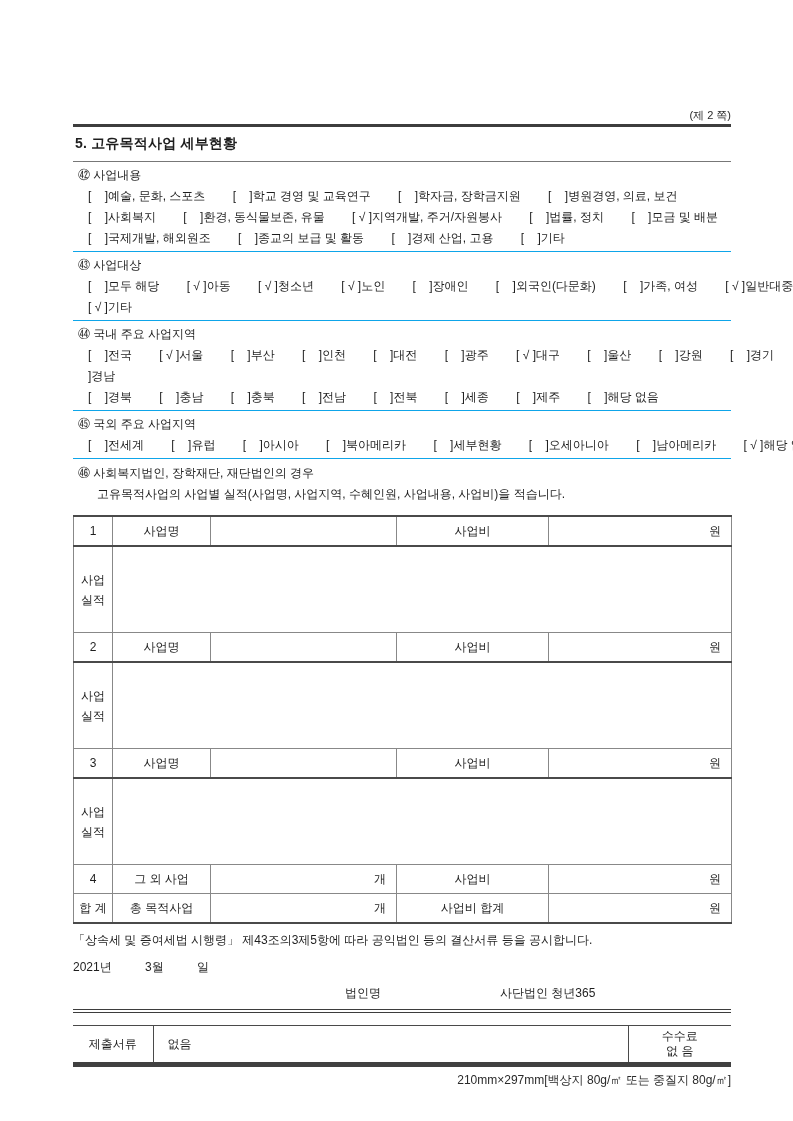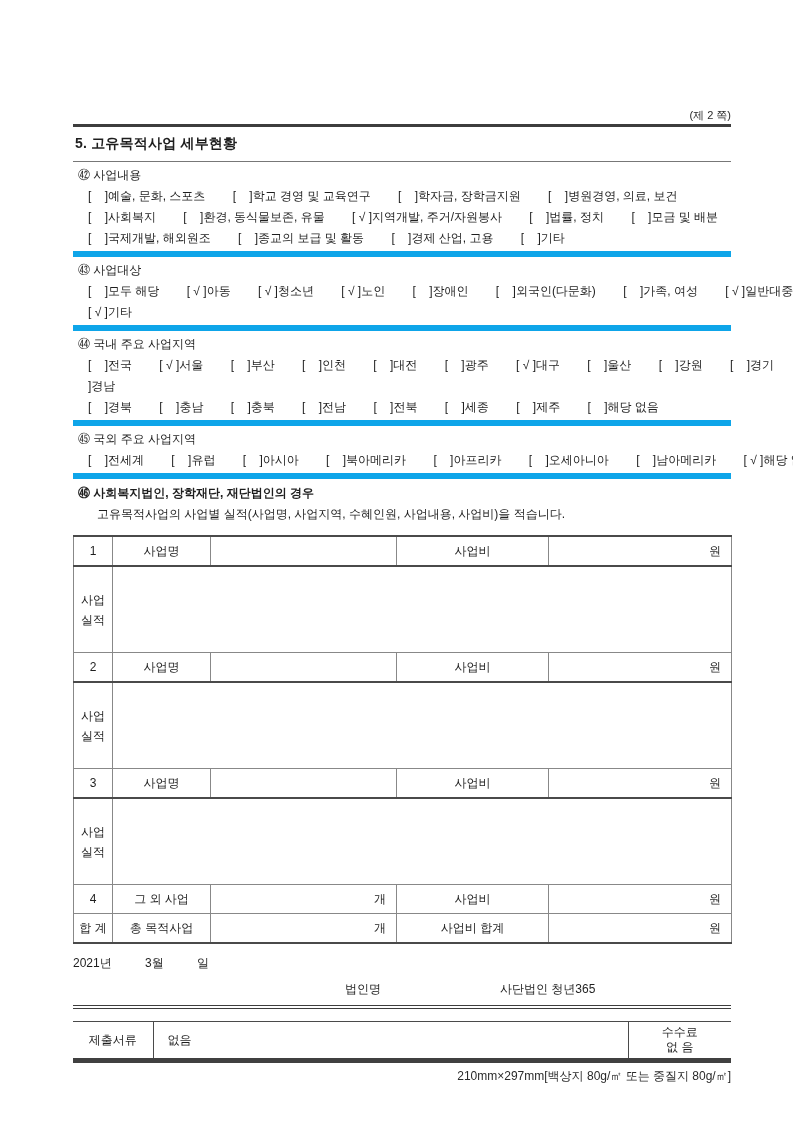--- a/index.html
+++ b/index.html
@@ -6,27 +6,27 @@
   body{
     width:793px;height:1121px;background:#ffffff;
     font-family:"Liberation Sans","DejaVu Sans",sans-serif;
     font-size:12px;color:#1e1e1e;
   }
   .content{margin-left:73px;width:658px;padding-top:108px;}
   .page-note{text-align:right;font-size:11px;line-height:14px;color:#2a2a2a;}
   .rule-thick{border-top:3px solid #3d3d3d;margin-top:2px;}
   .heading{font-size:14px;font-weight:bold;padding:8px 0 8px 2px;letter-spacing:0.2px;}
   .rule-thin{border-top:1px solid #777;}
-  .sec{border-bottom:6px solid #0ea5e9;padding:3px 0 2px 0;}
+  .sec{border-bottom:1px solid #0ea5e9;padding:3px 0 2px 0;}
   .sec-title{line-height:21px;padding-left:5px;}
   .cbline{line-height:21px;white-space:nowrap;}
   .cb{margin-right:9px;display:inline;margin-left:15px;}
   .bx{white-space:pre;}
   .sec46{padding:4px 0 2px 0;}
-  .sec46 .l1{line-height:21px;padding-left:5px;font-weight:bold;}
+  .sec46 .l1{line-height:21px;padding-left:5px;}
   .sec46 .l2{line-height:21px;padding-left:24px;}
   table.ptable{
     border-collapse:collapse;table-layout:fixed;width:658px;margin-top:8px;
     border:1px solid #666;border-top:2px solid #4a4a4a;border-bottom:2px solid #4a4a4a;
   }
   table.ptable td{border:1px solid #888;text-align:center;vertical-align:middle;padding:0;}
   table.ptable tr.hdr td{height:28px;}
   table.ptable tr.h3 td{border-bottom:2px solid #4a4a4a;}
   table.ptable tr.perf td{height:85px;}
   table.ptable td.unit{text-align:right;padding-right:10px;}
@@ -128,21 +128,21 @@
     </div>
   </div>
 
   <div class="sec">
     <div class="sec-title">㊺ 국외 주요 사업지역</div>
     <div class="cbline">
       <span class="cb"><span class="bx">[    ]</span><span>전세계</span></span>
       <span class="cb"><span class="bx">[    ]</span><span>유럽</span></span>
       <span class="cb"><span class="bx">[    ]</span><span>아시아</span></span>
       <span class="cb"><span class="bx">[    ]</span><span>북아메리카</span></span>
-      <span class="cb"><span class="bx">[    ]</span><span>아프리카</span></span>
+      <span class="cb"><span class="bx">[    ]</span><span>세부현황</span></span>
       <span class="cb"><span class="bx">[    ]</span><span>오세아니아</span></span>
       <span class="cb"><span class="bx">[    ]</span><span>남아메리카</span></span>
       <span class="cb"><span class="bx">[ √ ]</span><span>해당 없음</span></span>
     </div>
   </div>
 
   <div class="sec46">
     <div class="l1">㊻ 사회복지법인, 장학재단, 재단법인의 경우</div>
     <div class="l2">고유목적사업의 사업별 실적(사업명, 사업지역, 수혜인원, 사업내용, 사업비)을 적습니다.</div>
   </div>
@@ -208,20 +208,21 @@
       <tr class="hdr">
         <td>합 계</td>
         <td>총 목적사업</td>
         <td class="unit"><span>개</span></td>
         <td>사업비 합계</td>
         <td class="unit"><span>원</span></td>
       </tr>
     </tbody>
   </table>
 
+  <div class="statement">「상속세 및 증여세법 시행령」 제43조의3제5항에 따라 공익법인 등의 결산서류 등을 공시합니다.</div>
 
   <div class="dateline">
     <span>2021년</span>
     <span class="dm">3월</span>
     <span class="dm">일</span>
   </div>
 
   <div class="signer">
     <span class="slabel">법인명</span>
     <span class="svalue">사단법인  청년365</span>

